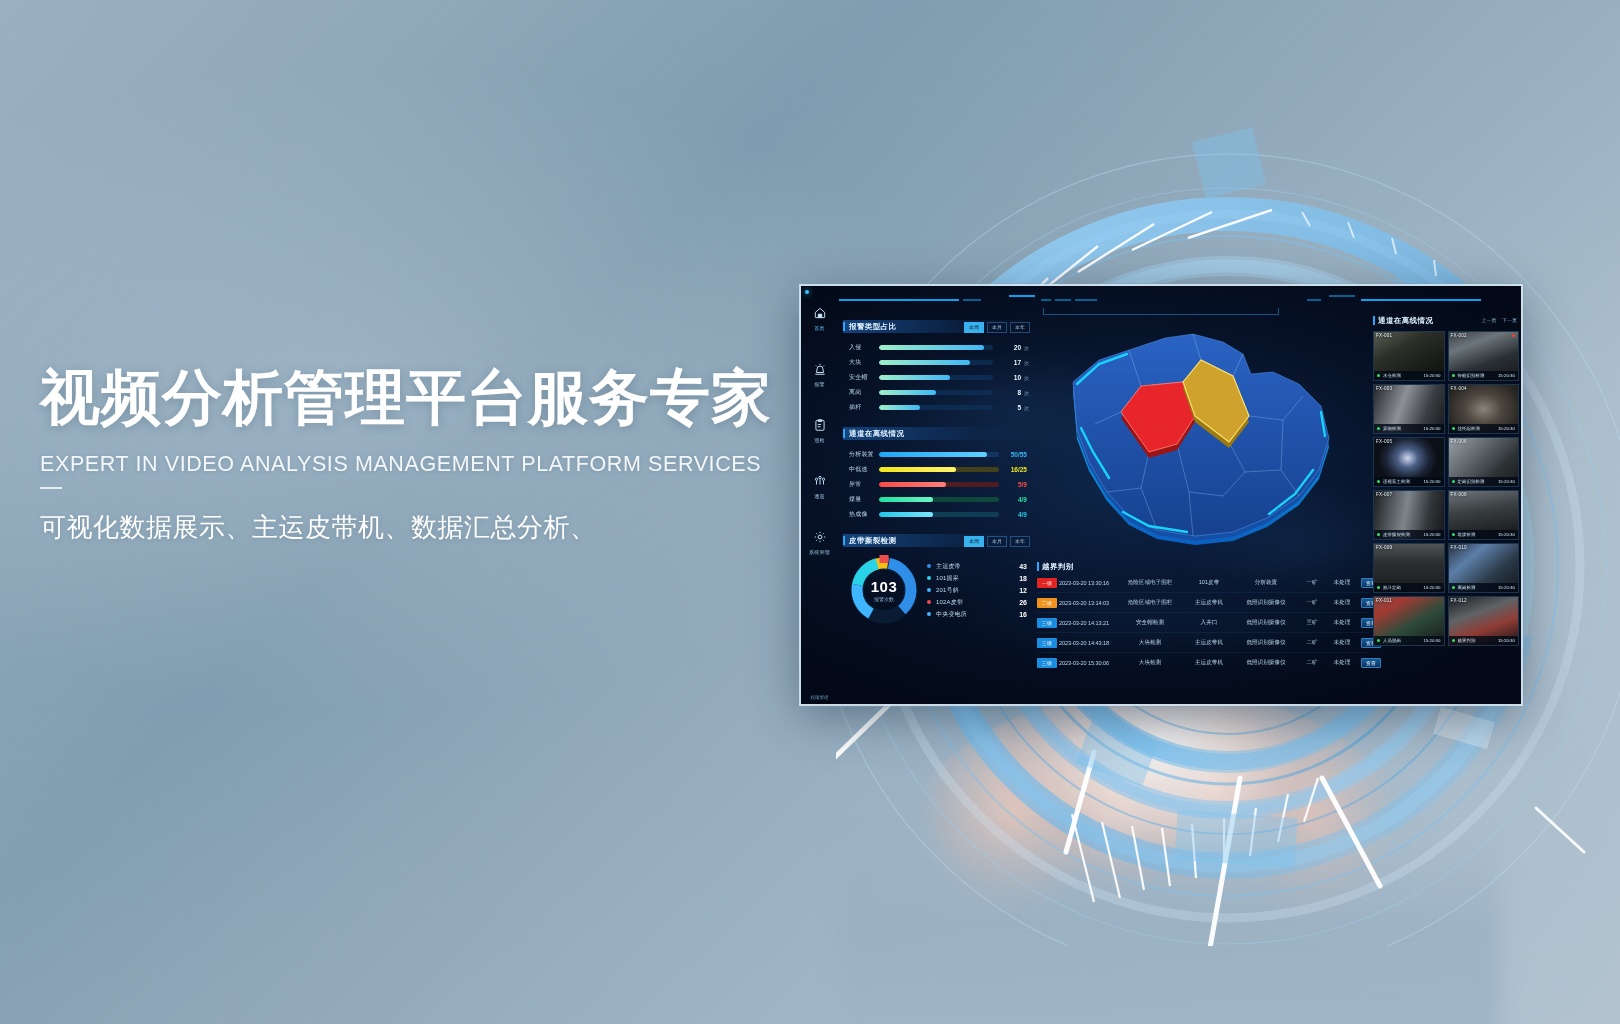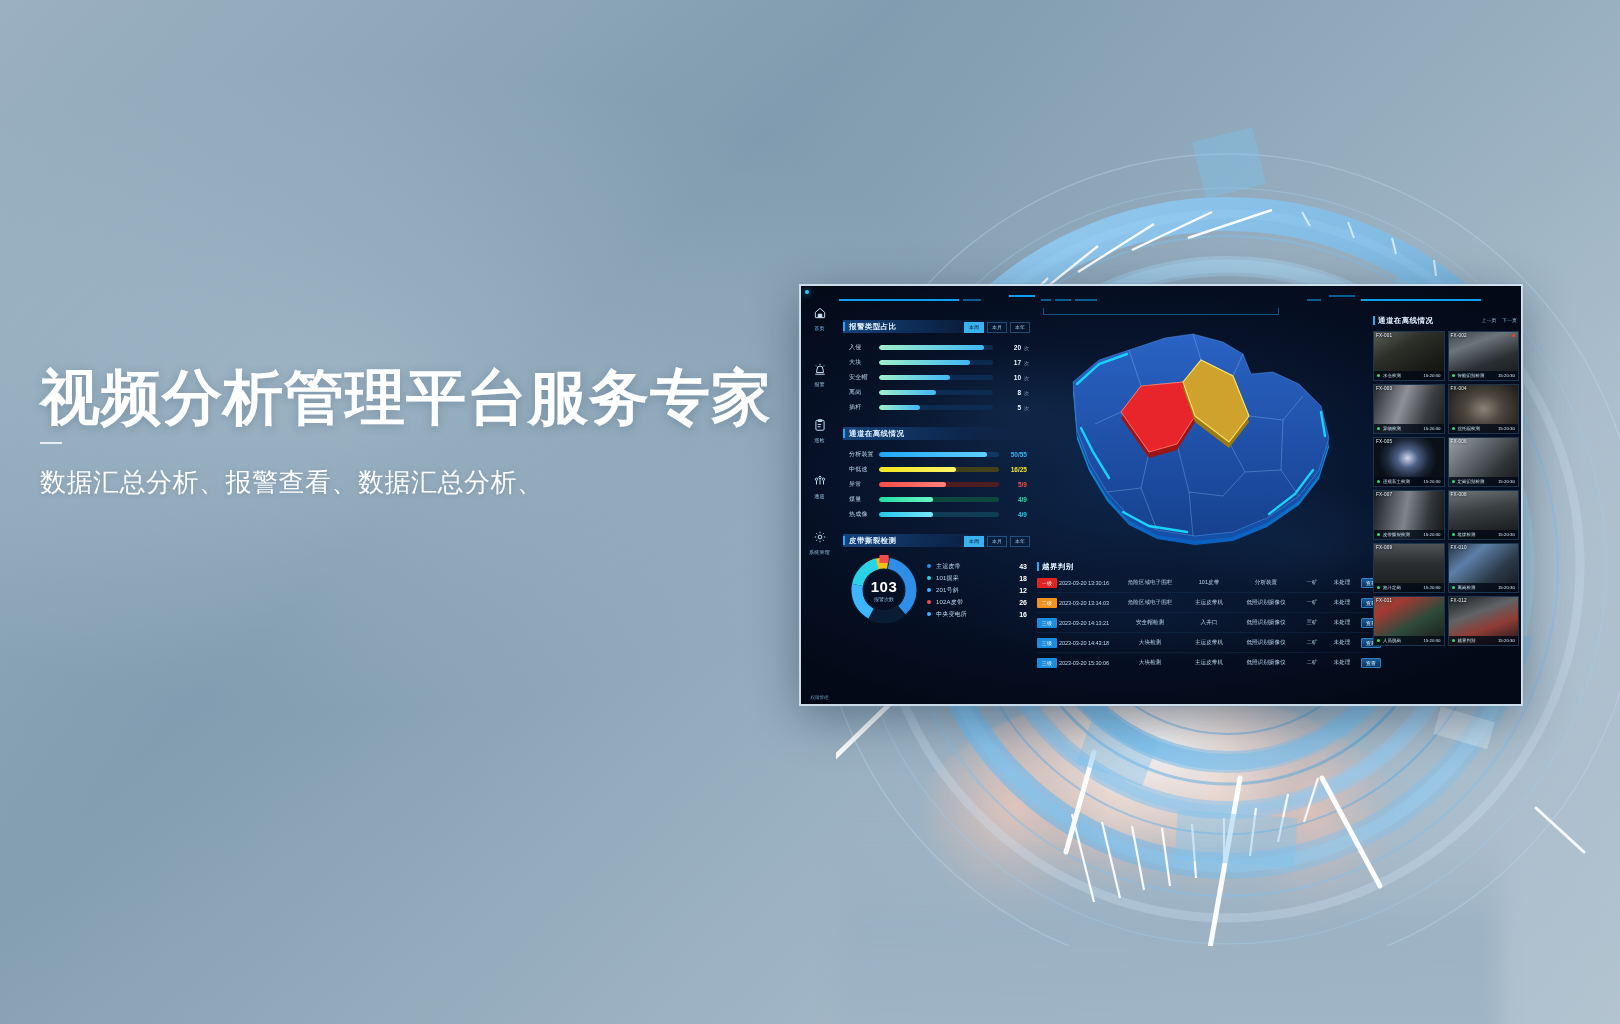--- a/index.html
+++ b/index.html
@@ -314,23 +314,24 @@
     </g>
     <g fill="#ffffff" fill-opacity=".3">
       <rect x="236" y="594" width="50" height="26" transform="rotate(-28 261 607)"></rect>
       <rect x="600" y="648" width="56" height="28" transform="rotate(16 628 662)"></rect>
     </g>
   </svg>
 </div>
 
 <div class="hero">
   <div class="hero-title">视频分析管理平台服务专家</div>
+  <div class="hero-sub">EXPERT IN VIDEO ANALYSIS MANAGEMENT PLATFORM SERVICES</div>
   <div class="hero-rule"></div>
   <div class="hero-desc">
-    <div>数据汇总分析、报警查看、数据汇总分析、</div>
+    <div>可视化数据展示、主运皮带机、数据汇总分析、</div>
   </div>
 </div>
 
 <div class="monitor">
   <div class="screen">
 
     <div class="dash-header">
       <div class="hdr-line" style="left:38px; top:13px; width:120px;"></div>
       <div class="hdr-line dim" style="left:162px; top:13px; width:18px;"></div>
       <div class="hdr-line" style="left:208px; top:9px; width:26px;"></div>

